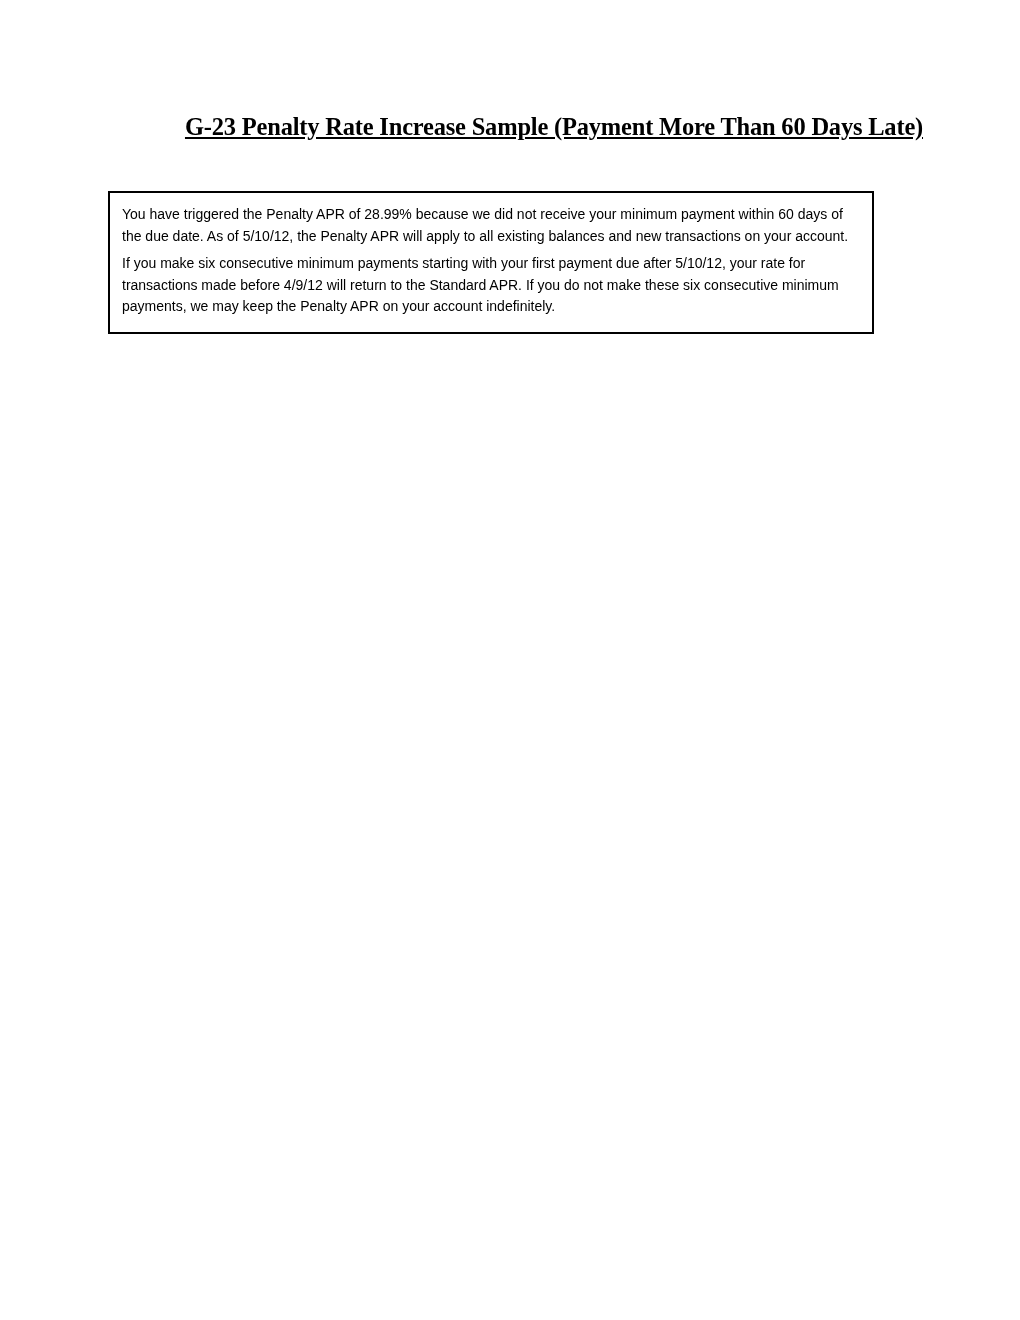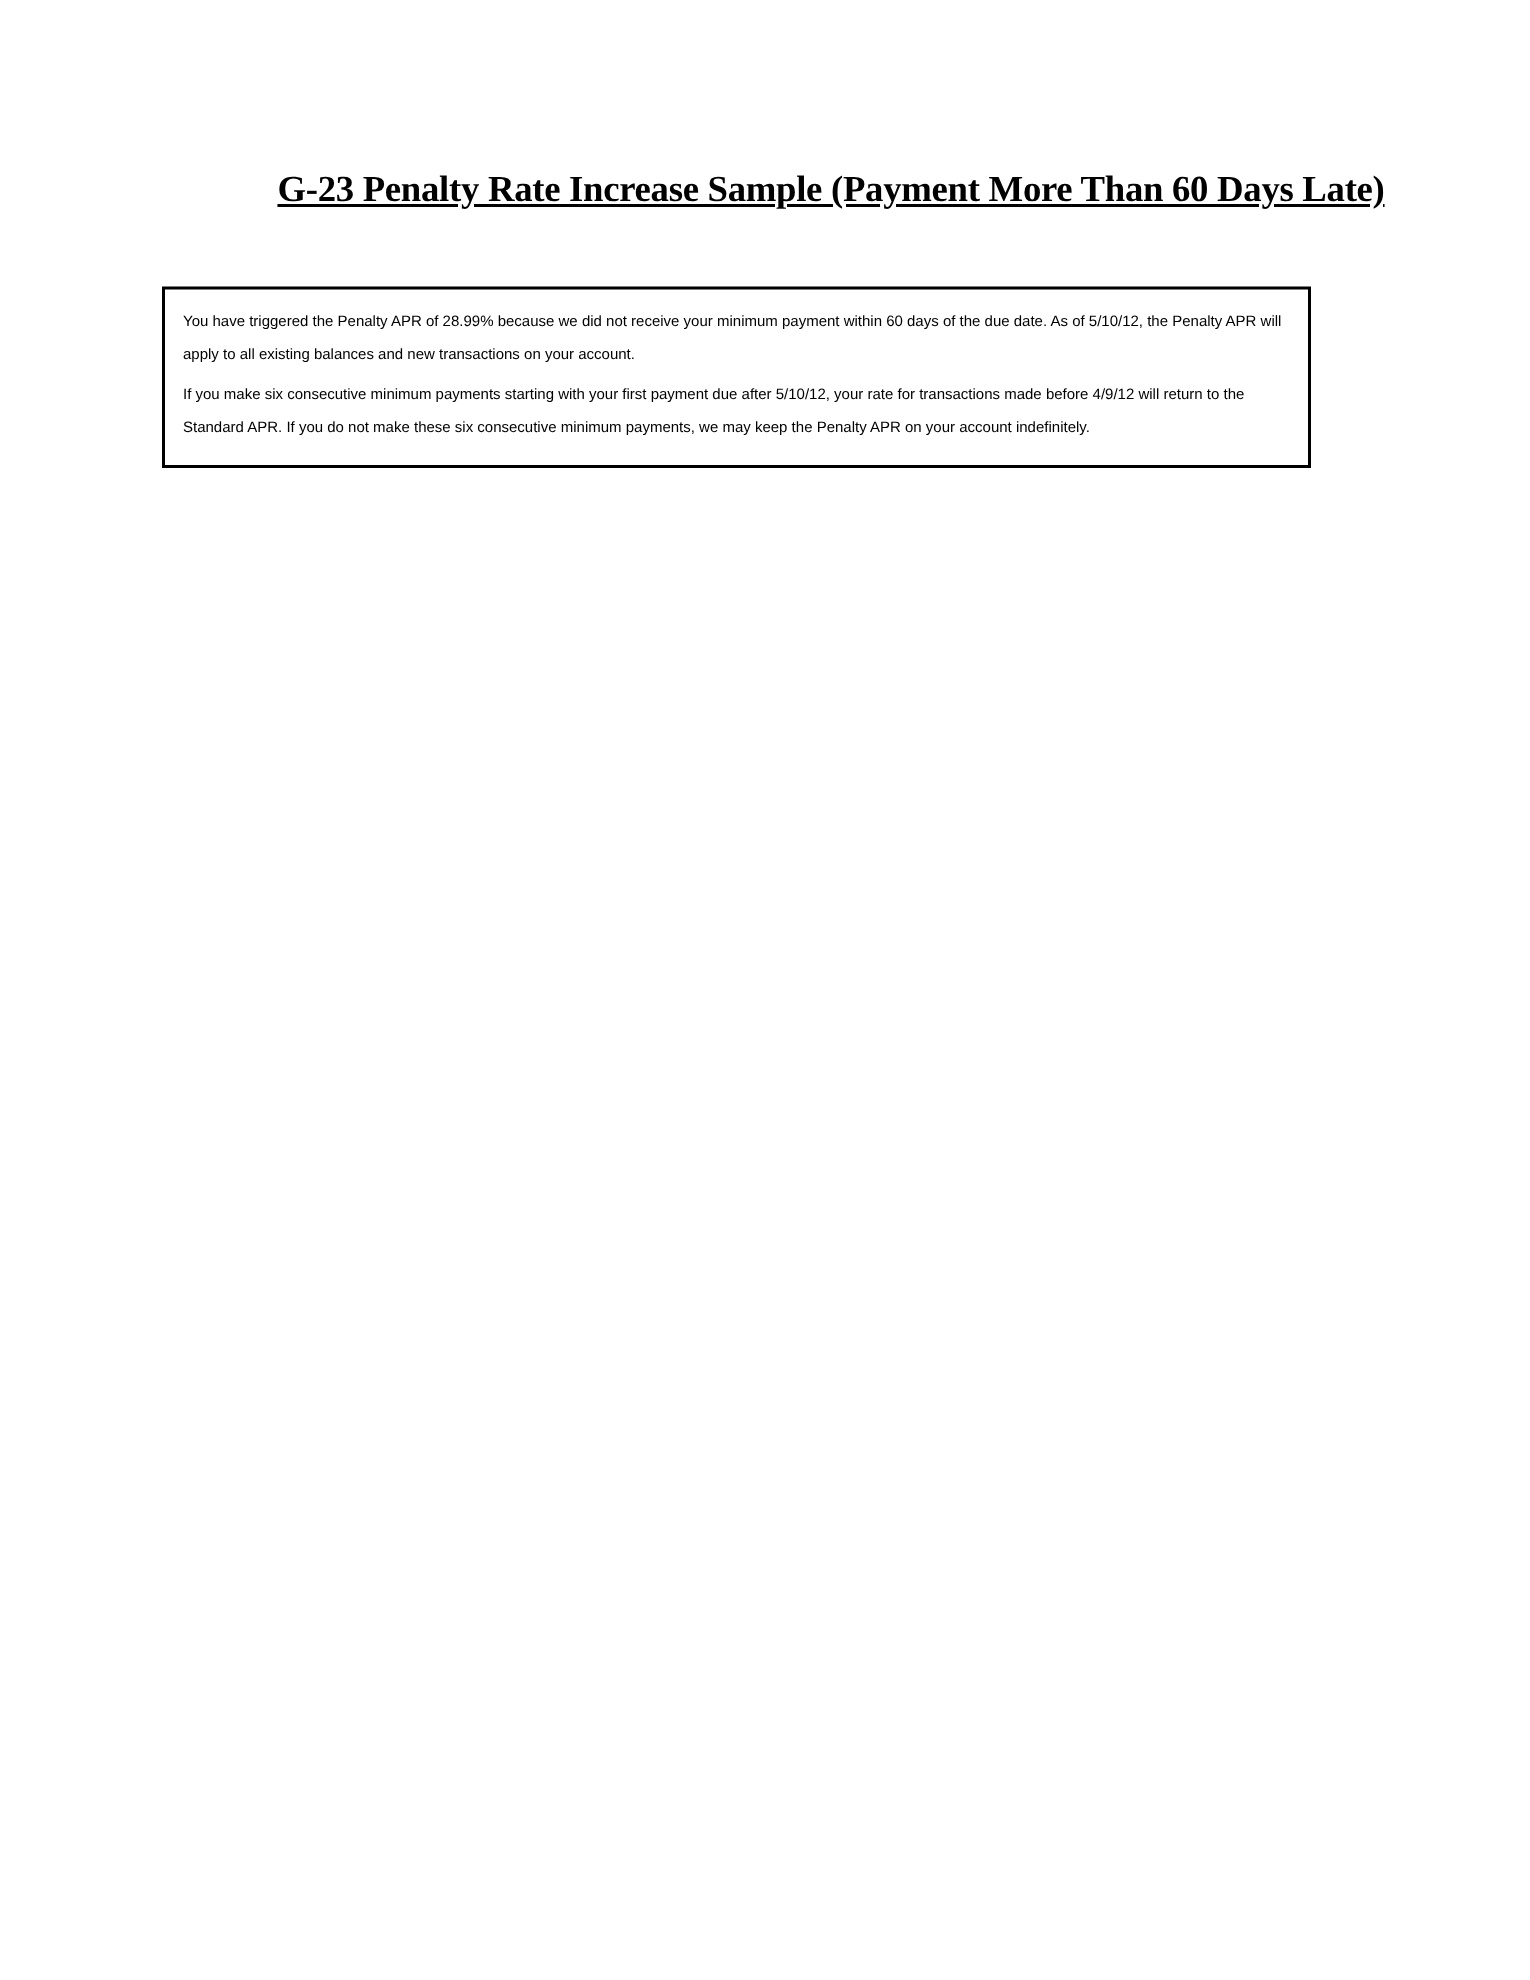--- a/index.html
+++ b/index.html
@@ -58,21 +58,21 @@
     line-height: 17px;
     letter-spacing: 0.7px;
     padding: 6px 0 7px 12px;
   }
   .notice-body {
     padding: 11px 14px 14px 12px;
   }
   .notice-body p {
     margin: 0;
     font-family: "Liberation Sans", sans-serif;
-    font-size: 10px;
+    font-size: 14px;
     line-height: 21.5px;
     color: #000000;
   }
   .notice-body p + p {
     margin-top: 6px;
   }
 </style>
 </head>
 <body>
 

